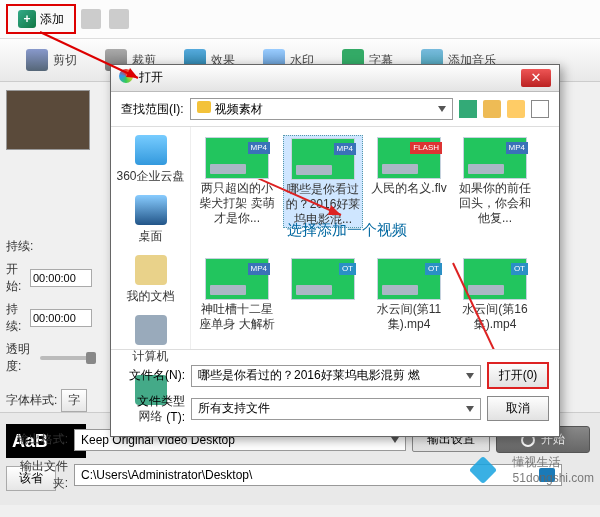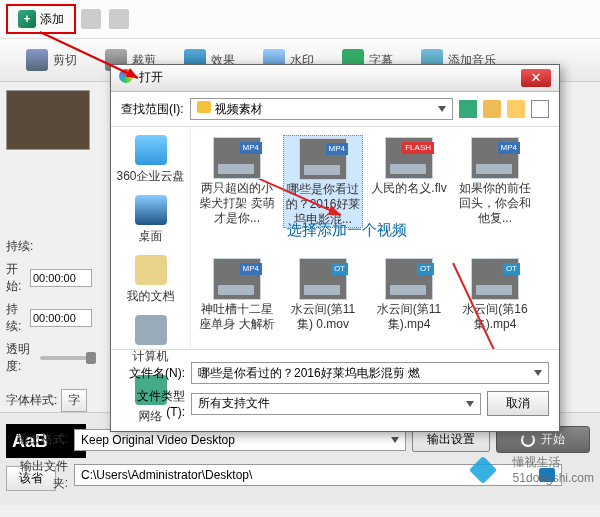--- a/index.html
+++ b/index.html
@@ -57,21 +57,21 @@
 .dlg-side .sico{width:32px;height:30px;margin:0 auto 3px;border-radius:4px}
 .si-cloud{background:linear-gradient(#7cf,#39d)}
 .si-desk{background:linear-gradient(#8cf,#258)}
 .si-doc{background:#e9d28a}
 .si-pc{background:#9ab}
 .si-net{background:#4a8}
 .dlg-files{flex:1;padding:8px 6px;position:relative;overflow:hidden}
 .frow{display:flex;gap:6px;margin-bottom:4px}
 .fitem{width:80px;text-align:center;font-size:11px;color:#333;line-height:1.25}
 .fitem.sel{background:#cfe6ff;border:1px dotted #59a}
-.fthumb{width:48px;height:42px;margin:2px auto;background:#737373;border:1px solid #c6d2de;position:relative}
+.fthumb{width:64px;height:42px;margin:2px auto;background:#22c55e;border:1px solid #c6d2de;position:relative}
 .fthumb .tag{position:absolute;top:4px;right:-2px;padding:1px 3px;font-size:8px;color:#fff;background:#3a72b8}
 .fthumb .tag.fl{background:#d33}
 .fthumb .tag.ot{background:#2a90c5}
 .fthumb .reel{position:absolute;left:4px;bottom:4px;width:36px;height:10px;background:#aab7c5;border-radius:1px}
 .anno{position:absolute;top:94px;left:96px;color:#0369a1;font-size:15px;font-weight:400;pointer-events:none}
 .arrow1{position:absolute;top:36px;left:40px;width:120px;height:60px;pointer-events:none}
 .arrow2{position:absolute;top:130px;right:46px;width:70px;height:120px;pointer-events:none}
 .dlg-bottom{padding:8px 10px;border-top:1px solid #ddd}
 .dbrow{display:flex;align-items:center;gap:6px;margin:4px 0}
 .dbrow label{width:64px;text-align:right}
@@ -251,21 +251,20 @@
               <span class="tag">MP4</span>
               <span class="reel"></span>
             </div>
             <div>神吐槽十二星座单身 大解析</div>
           </div>
           <div class="fitem">
             <div class="fthumb">
               <span class="tag ot">OT</span>
               <span class="reel"></span>
             </div>
-            <div>水云间(第11集) 0.mov</div>
           </div>
           <div class="fitem">
             <div class="fthumb">
               <span class="tag ot">OT</span>
               <span class="reel"></span>
             </div>
             <div>水云间(第11集).mp4</div>
           </div>
           <div class="fitem">
             <div class="fthumb">
@@ -281,20 +280,21 @@
         </svg>
     </div>
   </div>
   <div class="dlg-bottom">
     <div class="dbrow">
       <label>文件名(N):</label>
       <div class="combo">
           <span>哪些是你看过的？2016好莱坞电影混剪 燃</span>
           <span class="caret"></span>
         </div>
+      <span class="btn hl">打开(0)</span>
     </div>
     <div class="dbrow">
       <label>文件类型(T):</label>
       <div class="combo">
           <span>所有支持文件</span>
           <span class="caret"></span>
         </div>
       <span class="btn">取消</span>
     </div>
   </div>

